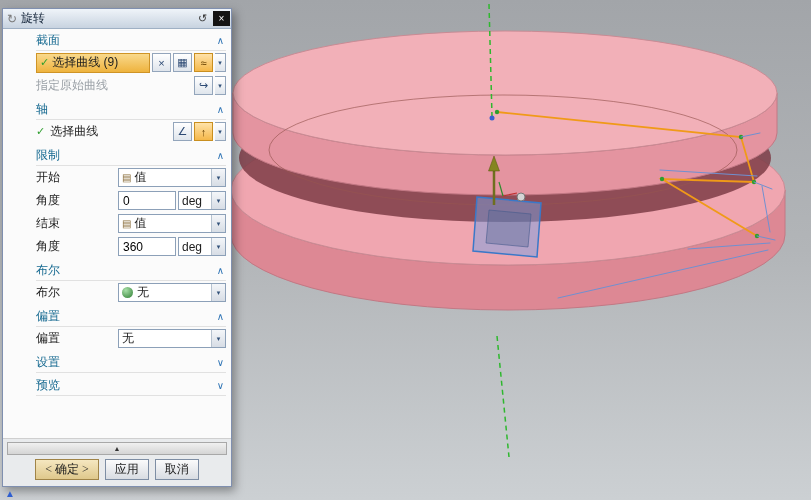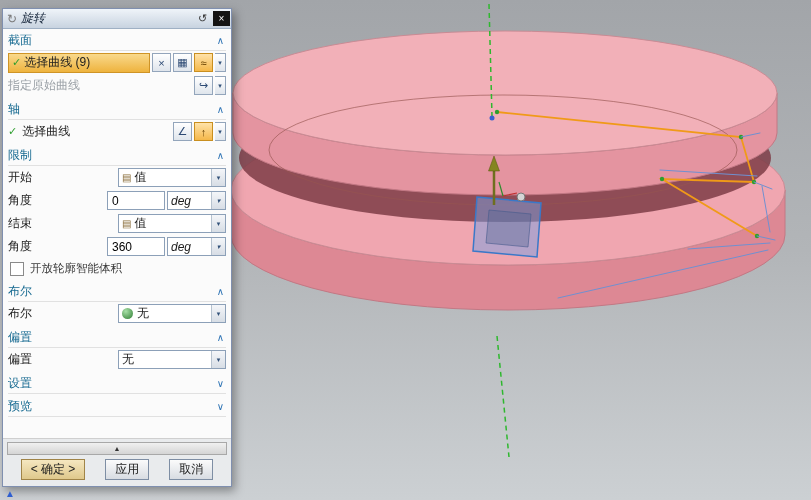--- a/index.html
+++ b/index.html
@@ -11,59 +11,59 @@
   #vp{position:absolute;left:0;top:0;}
   
   .dlg{
     position:absolute;left:2px;top:8px;width:230px;height:479px;
     background:#fbfbfb;border:1px solid #7f8faf;box-shadow:3px 4px 9px rgba(0,0,0,.35);
     display:flex;flex-direction:column;font-size:12px;color:#1c1c1c;box-sizing:border-box;
   }
   .titlebar{height:19px;flex:none;background:linear-gradient(#eff4f9,#c8d3e0);
     display:flex;align-items:center;padding:0 1px 0 4px;border-bottom:1px solid #9fb0c4;}
   .title-icon{color:#7a7a7a;font-size:12px;margin-right:4px;}
-  .title-text{flex:1;color:#15253a;font-style:italic;}
+  .title-text{flex:1;color:#15253a;}
   .tbtn{width:17px;height:15px;display:flex;align-items:center;justify-content:center;
     font-size:11px;color:#333;cursor:default;}
   .tbtn.close{background:#141414;color:#fff;font-size:10px;margin-left:2px;}
-  .body{flex:1;padding:2px 5px 0;display:flex;flex-direction:column;overflow:hidden;}
+  .body{flex:1;padding:2px 5px 0;display:flex;flex-direction:column;overflow:hidden;margin-left:28px;}
   .sec-h{height:19px;flex:none;display:flex;align-items:center;color:#176a91;
     border-bottom:1px solid #e1e1e1;margin-top:3px;}
   .sec-h .chev{margin-left:auto;color:#2f74b5;font-size:10px;padding-right:2px;}
   .row{display:flex;align-items:center;height:23px;flex:none;gap:2px;}
   .check{color:#2e9e2e;font-size:11px;margin-right:3px;}
   .gray{color:#9aa0a6;}
   .hl-box{flex:1;height:18px;display:flex;align-items:center;padding:0 3px;
     background:linear-gradient(#f9d98c,#eeb33e);border:1px solid #cf9426;}
   .ctl{margin-left:auto;display:flex;align-items:center;gap:2px;}
   .icon-btn{width:19px;height:19px;border:1px solid #93a5bb;box-sizing:border-box;
     background:linear-gradient(#ffffff,#dfe5ec);display:flex;align-items:center;
     justify-content:center;font-size:11px;color:#2d4a74;}
   .icon-btn.active{background:linear-gradient(#ffe2a8,#f5b84a);border-color:#c98f1f;color:#6a4200;}
   .mini-arrow{width:11px;height:19px;border:1px solid #93a5bb;border-left:none;box-sizing:border-box;
     background:linear-gradient(#fff,#dfe5ec);display:flex;align-items:center;justify-content:center;
     font-size:7px;color:#33527a;}
   .combo{width:108px;height:19px;border:1px solid #8ca0b8;background:#fff;display:flex;
     align-items:center;padding-left:3px;box-sizing:border-box;}
-  .combo.unit{width:59px;font-style:italic;}
+  .combo.unit{width:48px;}
   .combo .txt{flex:1;white-space:nowrap;overflow:hidden;}
   .combo .arrow{width:13px;align-self:stretch;background:linear-gradient(#f4f6f9,#d7dde5);
     border-left:1px solid #b6c2cf;display:flex;align-items:center;justify-content:center;
     font-size:7px;color:#33527a;}
   .cicon{font-size:10px;color:#8a6d3b;margin-right:3px;}
   .bool-icon{width:11px;height:11px;border-radius:50%;flex:none;
     background:radial-gradient(circle at 35% 30%,#a8e0a8,#2e7d32);margin-right:4px;}
   .num{width:58px;height:19px;border:1px solid #8ca0b8;background:#fff;box-sizing:border-box;
     padding:0 0 0 4px;font:12px "Liberation Sans",sans-serif;outline:none;}
   .chk{width:12px;height:12px;flex:none;border:1px solid #8a8a8a;background:#fff;margin:0 4px 0 2px;}
   .chk-label{font-size:11.5px;color:#3a3a3a;}
   .footer{flex:none;border-top:1px solid #cfcfcf;background:#e9ebed;padding:3px 4px 6px;}
   .collapse-bar{height:11px;border:1px solid #a8a8a8;background:linear-gradient(#f0f0f0,#d5d5d5);
     display:flex;align-items:center;justify-content:center;font-size:7px;color:#333;margin-bottom:4px;}
-  .btn-row{display:flex;justify-content:center;gap:20px;}
+  .btn-row{display:flex;justify-content:center;gap:6px;font-family:Liberation Serif, serif;}
   .btn{height:21px;padding:0 9px;border:1px solid #7e8ea4;box-sizing:border-box;
     background:linear-gradient(#fbfbfb,#d8dce2);display:flex;align-items:center;font-size:12px;}
   .btn.ok{background:linear-gradient(#f5e7c0,#dfc88c);border-color:#a08448;}
   .corner-glyph{position:absolute;left:5px;top:488px;font-size:10px;color:#2f5fd0;}
 </style>
 </head>
 <body>
 
 <svg id="vp" width="811" height="500" viewBox="0 0 811 500">
 
@@ -206,24 +206,20 @@
     <div class="row">
       <span>角度</span>
       <div class="ctl">
         <input class="num" value="360" style="">
         <div class="combo unit">
           <span class="txt">deg</span>
           <span class="arrow">▾</span>
         </div>
       </div>
     </div>
-    <div class="row" style="height:21px;">
-      <span class="chk"></span>
-      <span class="chk-label">开放轮廓智能体积</span>
-    </div>
 
     <div class="sec-h">
       <span>布尔</span>
       <span class="chev">∧</span>
     </div>
     <div class="row">
       <span>布尔</span>
       <div class="ctl">
         <div class="combo">
           <span class="bool-icon"></span>

